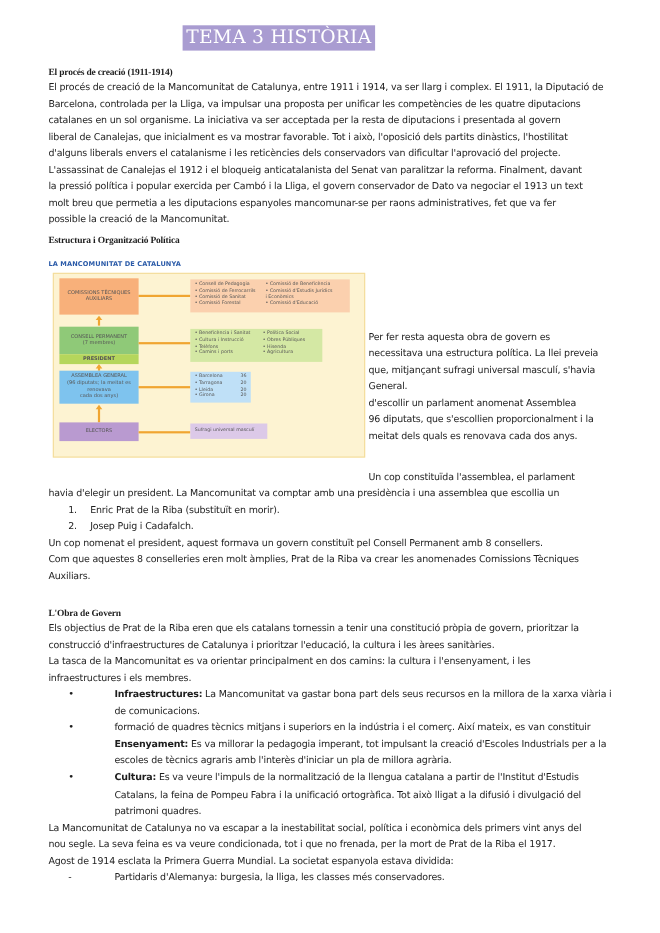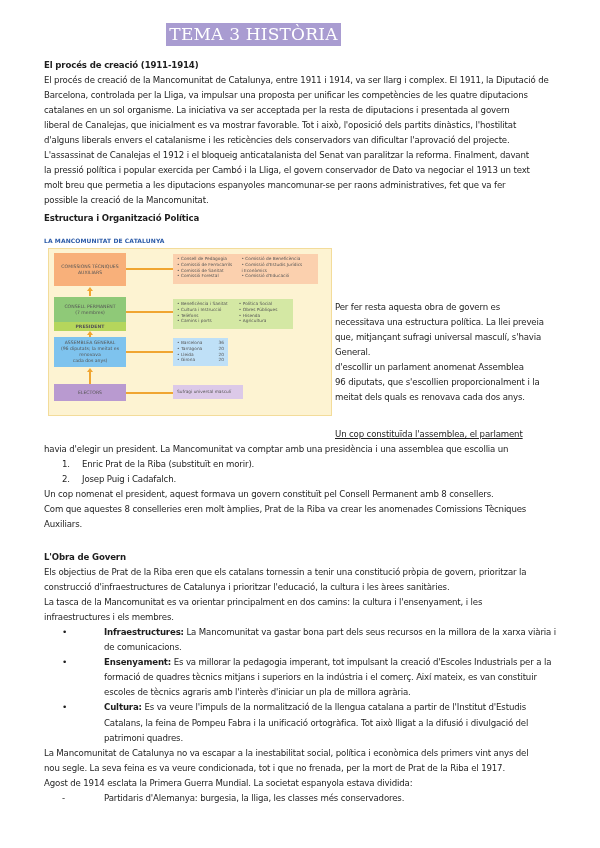--- a/index.html
+++ b/index.html
@@ -8,21 +8,21 @@
     font-family: "DejaVu Sans", sans-serif; color: #1e1e1e;
   }
   .page { position: absolute; left: 0; top: 0; width: 600px; height: 848px; }
   .title-wrap { position: absolute; top: 23px; left: 0; width: 507px; text-align: center; }
   .title {
     display: inline-block; background: #a99cd1; color: #ffffff;
     font-family: "DejaVu Serif", serif; font-size: 17px; letter-spacing: 0.2px;
     padding: 1px 3px 2px 3px; line-height: 20px;
   }
   .txt { position: absolute; left: 44px; width: 514px; font-size: 8.6px; line-height: 15.05px; letter-spacing: -0.15px; }
-  .h { font-weight: bold; }
+  .h { font-weight: bold; font-family: Liberation Serif, serif; }
   p { margin: 0; }
   .diagram {
     position: absolute; left: 44px; top: 237px; width: 287px; height: 180px;
   }
   .diag-title { position: absolute; left: 0; top: 0; font-size: 6px; font-weight: bold; color: #2a5aa8; letter-spacing: 0.1px; }
   .diag-bg { position: absolute; left: 4px; top: 11px; width: 282px; height: 166px; background: #fdf3d2; border: 1px solid #f3dc9a; }
   .box { position: absolute; font-size: 4.6px; color: #555; display: flex; flex-direction: column; align-items: center; justify-content: center; text-align: center; line-height: 6px; }
   .lbox { font-size: 4.3px; color: #555; position: absolute; line-height: 5.8px; padding: 2px 4px; box-sizing: border-box; }
   .lcol { display: inline-block; vertical-align: top; width: 46%; }
   .hline { position: absolute; height: 2px; background: #f0a531; }
@@ -158,21 +158,21 @@
     <p>Per fer resta aquesta obra de govern es</p>
     <p>necessitava una estructura política. La llei preveia</p>
     <p>que, mitjançant sufragi universal masculí, s'havia</p>
     <p>General.</p>
     <p>d'escollir un parlament anomenat Assemblea</p>
     <p>96 diputats, que s'escollien proporcionalment i la</p>
     <p>meitat dels quals es renovava cada dos anys.</p>
   </div>
 
   <div class="txt" style="top:427px;">
-    <p style="padding-left:291px;text-decoration:underline;">Un cop constituïda l'assemblea, el parlament</p>
+    <p style="padding-left:291px;">Un cop constituïda l'assemblea, el parlament</p>
     <p>havia d'elegir un president. La Mancomunitat va comptar amb una presidència i una assemblea que escollia un</p>
     <ol>
       <li class="oli">
           <span class="num">1.</span>
           <span class="t">Enric Prat de la Riba (substituït en morir).</span>
         </li>
       <li class="oli">
           <span class="num">2.</span>
           <span class="t">Josep Puig i Cadafalch.</span>
         </li>
@@ -189,22 +189,22 @@
     <p>La tasca de la Mancomunitat es va orientar principalment en dos camins: la cultura i l'ensenyament, i les</p>
     <p>infraestructures i els membres.</p>
     <ul>
       <li class="bul">
         <span class="dot">•</span>
         <div><b>Infraestructures:</b><span> La Mancomunitat va gastar bona part dels seus recursos en la millora de la xarxa viària i</span></div>
         <div>de comunicacions.</div>
       </li>
       <li class="bul">
         <span class="dot">•</span>
+        <div>formació de quadres tècnics mitjans i superiors en la indústria i el comerç. Així mateix, es van constituir</div>
         <div><b>Ensenyament:</b><span> Es va millorar la pedagogia imperant, tot impulsant la creació d'Escoles Industrials per a la</span></div>
-        <div>formació de quadres tècnics mitjans i superiors en la indústria i el comerç. Així mateix, es van constituir</div>
         <div>escoles de tècnics agraris amb l'interès d'iniciar un pla de millora agrària.</div>
       </li>
       <li class="bul">
         <span class="dot">•</span>
         <div><b>Cultura:</b><span> Es va veure l'impuls de la normalització de la llengua catalana a partir de l'Institut d'Estudis</span></div>
         <div>Catalans, la feina de Pompeu Fabra i la unificació ortogràfica. Tot això lligat a la difusió i divulgació del</div>
         <div>patrimoni quadres.</div>
       </li>
     </ul>
     <p>La Mancomunitat de Catalunya no va escapar a la inestabilitat social, política i econòmica dels primers vint anys del</p>

